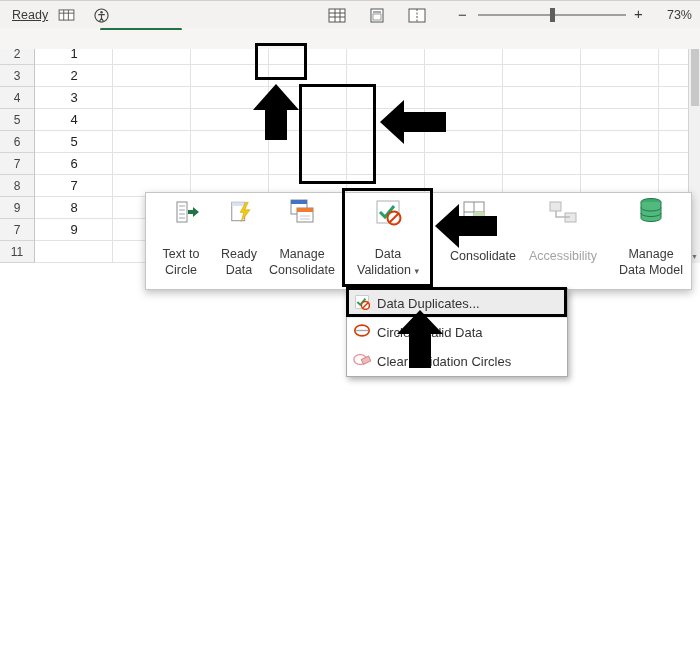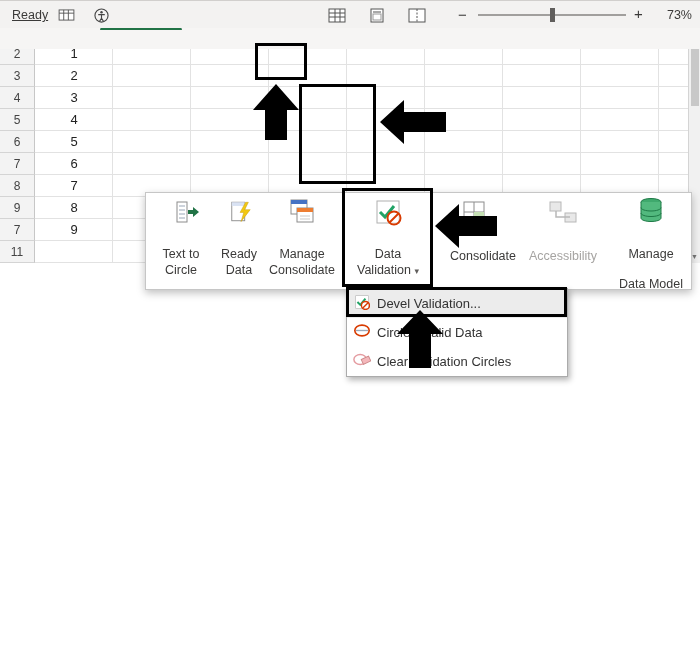--- a/index.html
+++ b/index.html
@@ -414,34 +414,34 @@
     <div class="abs" style="left:370px;top:2px;width:94px;height:94px;"></div>
     <div class="plab dis" style="left:368px;width:98px;top:56px;">Accessibility</div>
 
     <svg class="abs" style="left:491px;top:3px;" width="28" height="30" viewBox="0 0 28 30">
       <ellipse cx="14" cy="6" rx="10" ry="3.5" fill="#3fa96d" stroke="#1e7a47"></ellipse>
       <path d="M4 6v16c0 2 4.5 3.5 10 3.5s10-1.5 10-3.5V6" fill="#52b97e" stroke="#1e7a47"></path>
       <path d="M4 11.5c0 2 4.5 3.5 10 3.5s10-1.5 10-3.5M4 17c0 2 4.5 3.5 10 3.5s10-1.5 10-3.5" fill="none" stroke="#1e7a47"></path>
     </svg>
     <div class="abs" style="left:466px;top:2px;width:78px;height:94px;"></div>
     <div class="plab" style="left:464px;width:82px;top:54px;">Manage</div>
-    <div class="plab" style="left:464px;width:82px;top:84px;text-align:center;">Data Model</div>
+    <div class="plab" style="left:464px;width:82px;top:70px;text-align:center;">Data Model</div>
   </div>
 
   <div id="valmenu">
     <div class="mitem" style="background:#ececec;">
       <span class="mic">
         <svg width="16" height="16" viewBox="0 0 28 28">
           <rect x="3" y="3" width="22" height="22" fill="#fff" stroke="#b0b0b0"></rect>
           <path d="M6 14l5 5 9-11" fill="none" stroke="#21a366" stroke-width="3.5"></path>
           <circle cx="20" cy="20" r="7" fill="#fff" fill-opacity="0.55" stroke="#d83b01" stroke-width="2.5"></circle>
           <line x1="15" y1="25" x2="25" y2="15" stroke="#d83b01" stroke-width="2.5"></line>
         </svg>
       </span>
-      <span class="mtx">Devel Validation...</span>
+      <span class="mtx">Data Duplicates...</span>
     </div>
     <div class="mitem">
       <span class="mic">
         <svg width="18" height="15" viewBox="0 0 20 16">
           <line x1="3" y1="8" x2="17" y2="8" stroke="#9aa7b8" stroke-width="1.5"></line>
           <ellipse cx="10" cy="8" rx="8" ry="6" fill="none" stroke="#d83b01" stroke-width="1.8"></ellipse>
         </svg>
       </span>
       <span class="mtx">Circle Invalid Data</span>
     </div>

